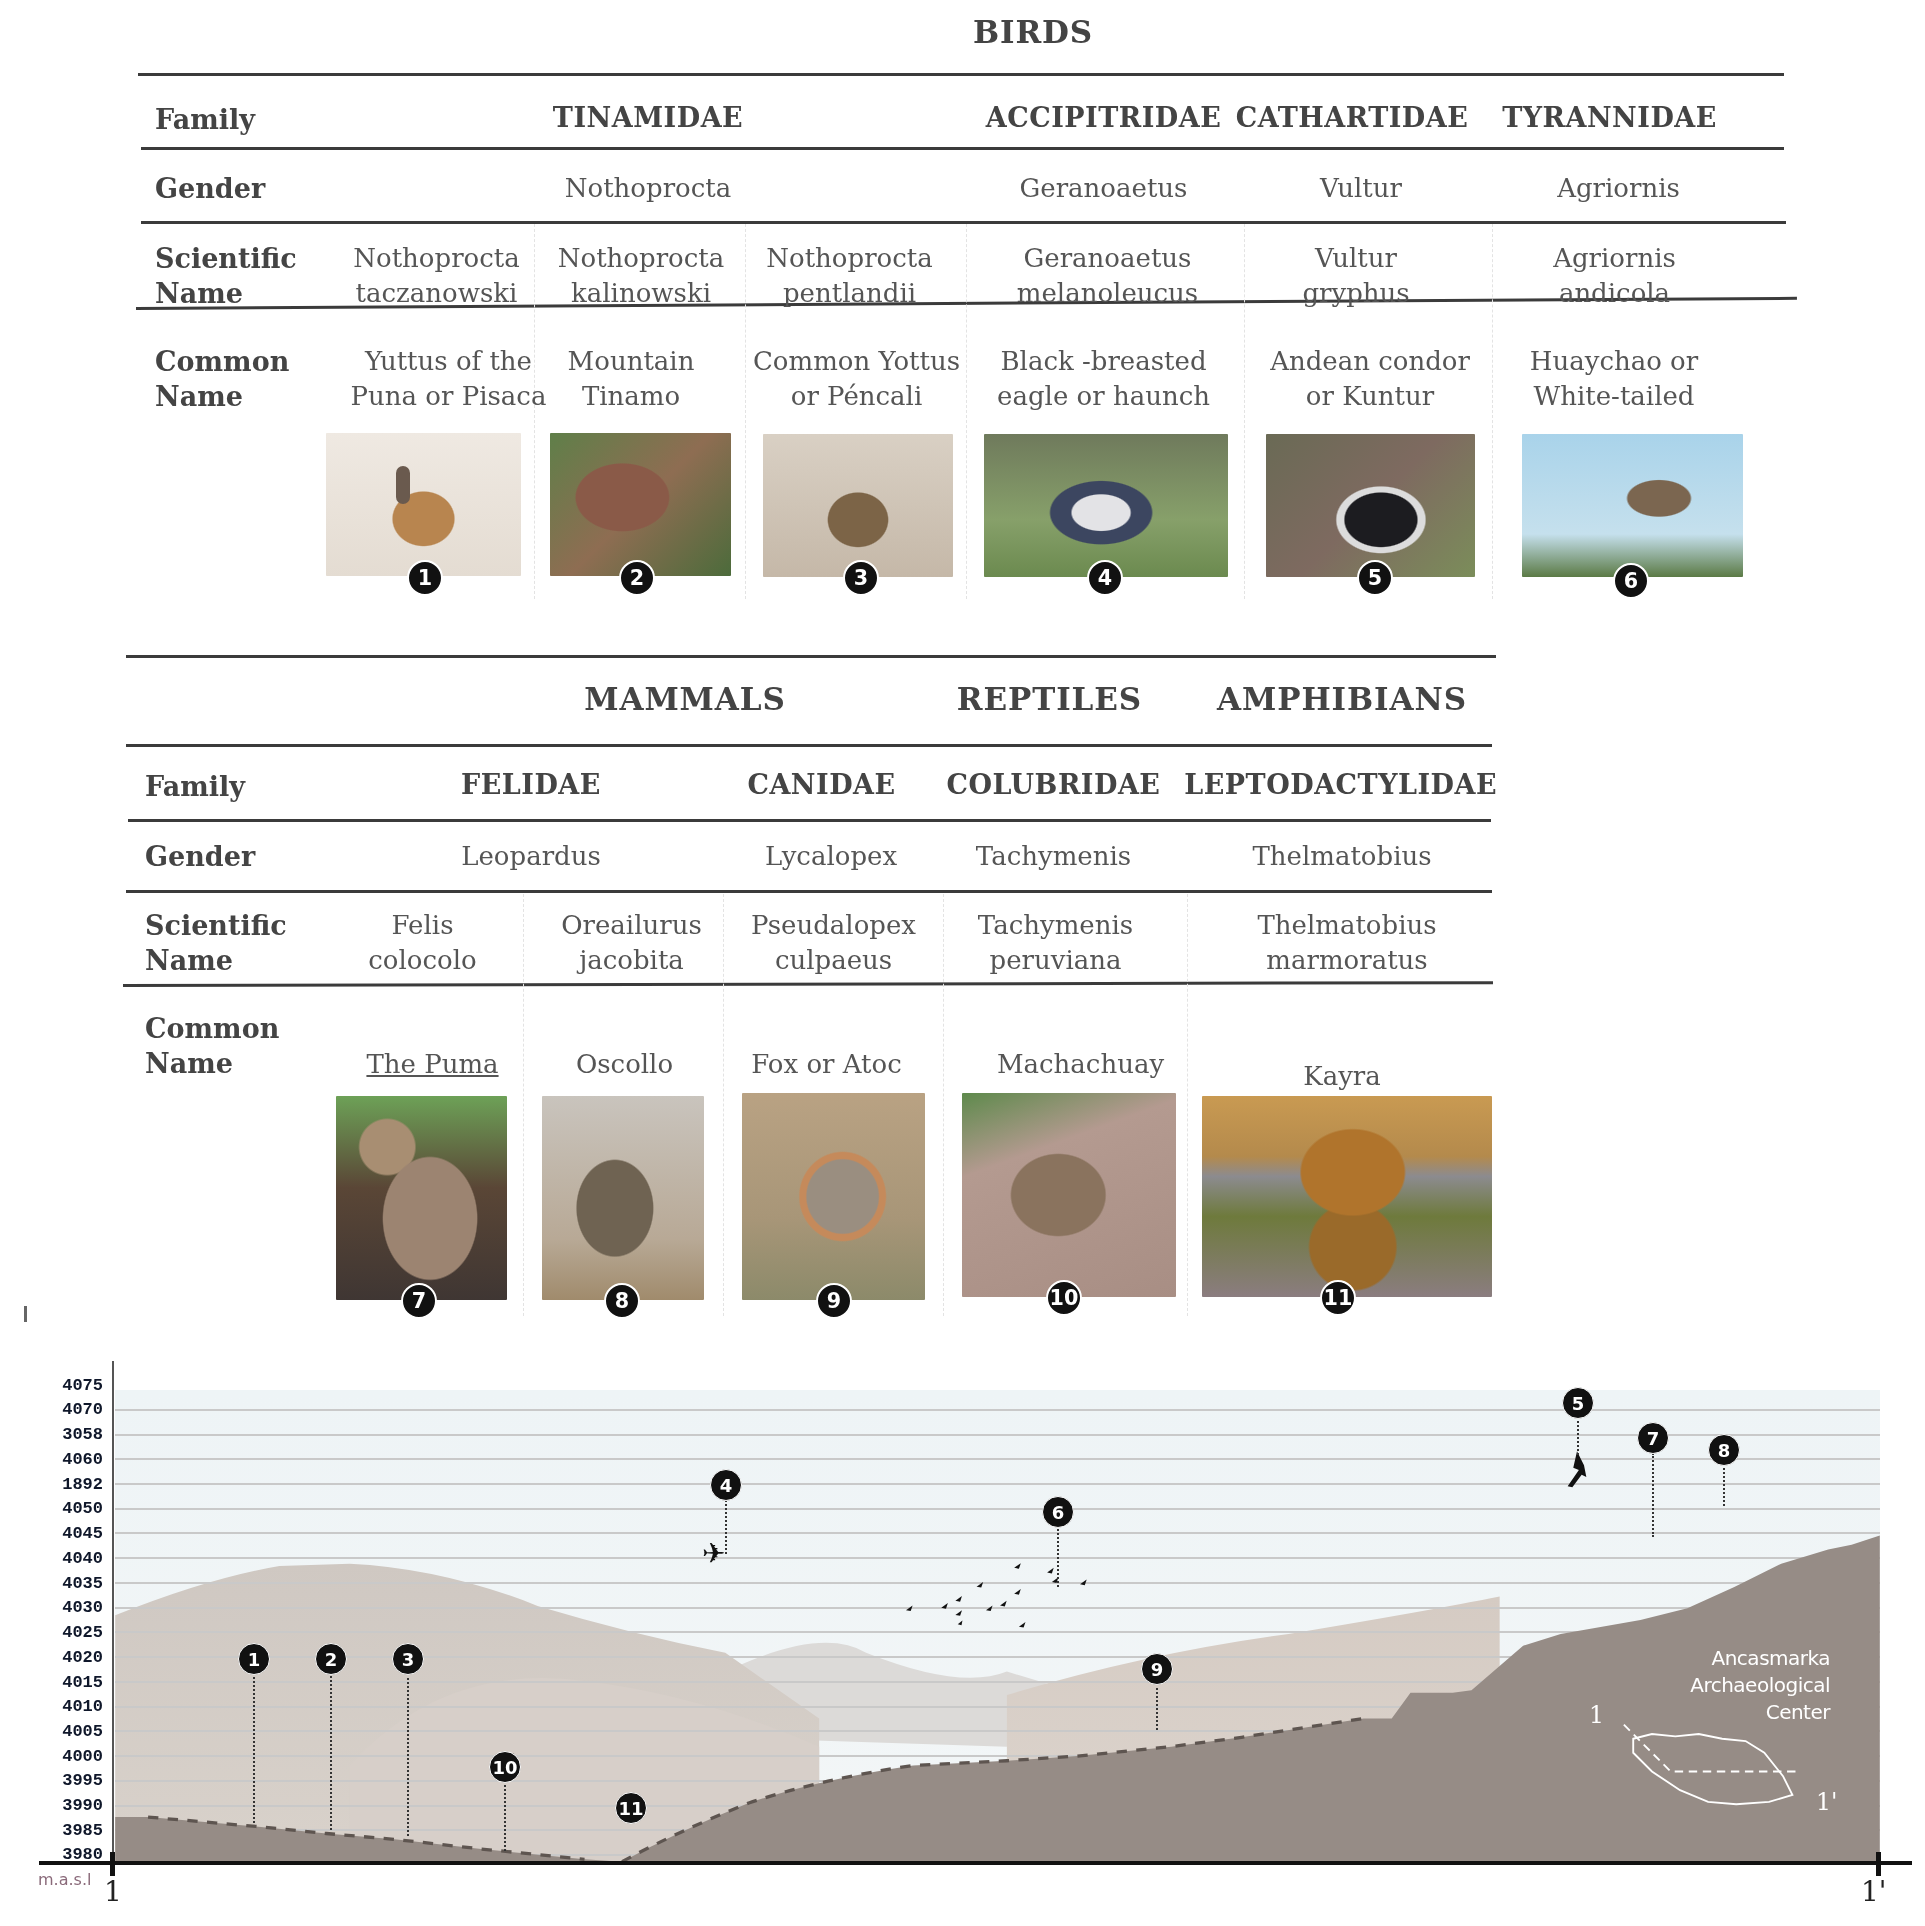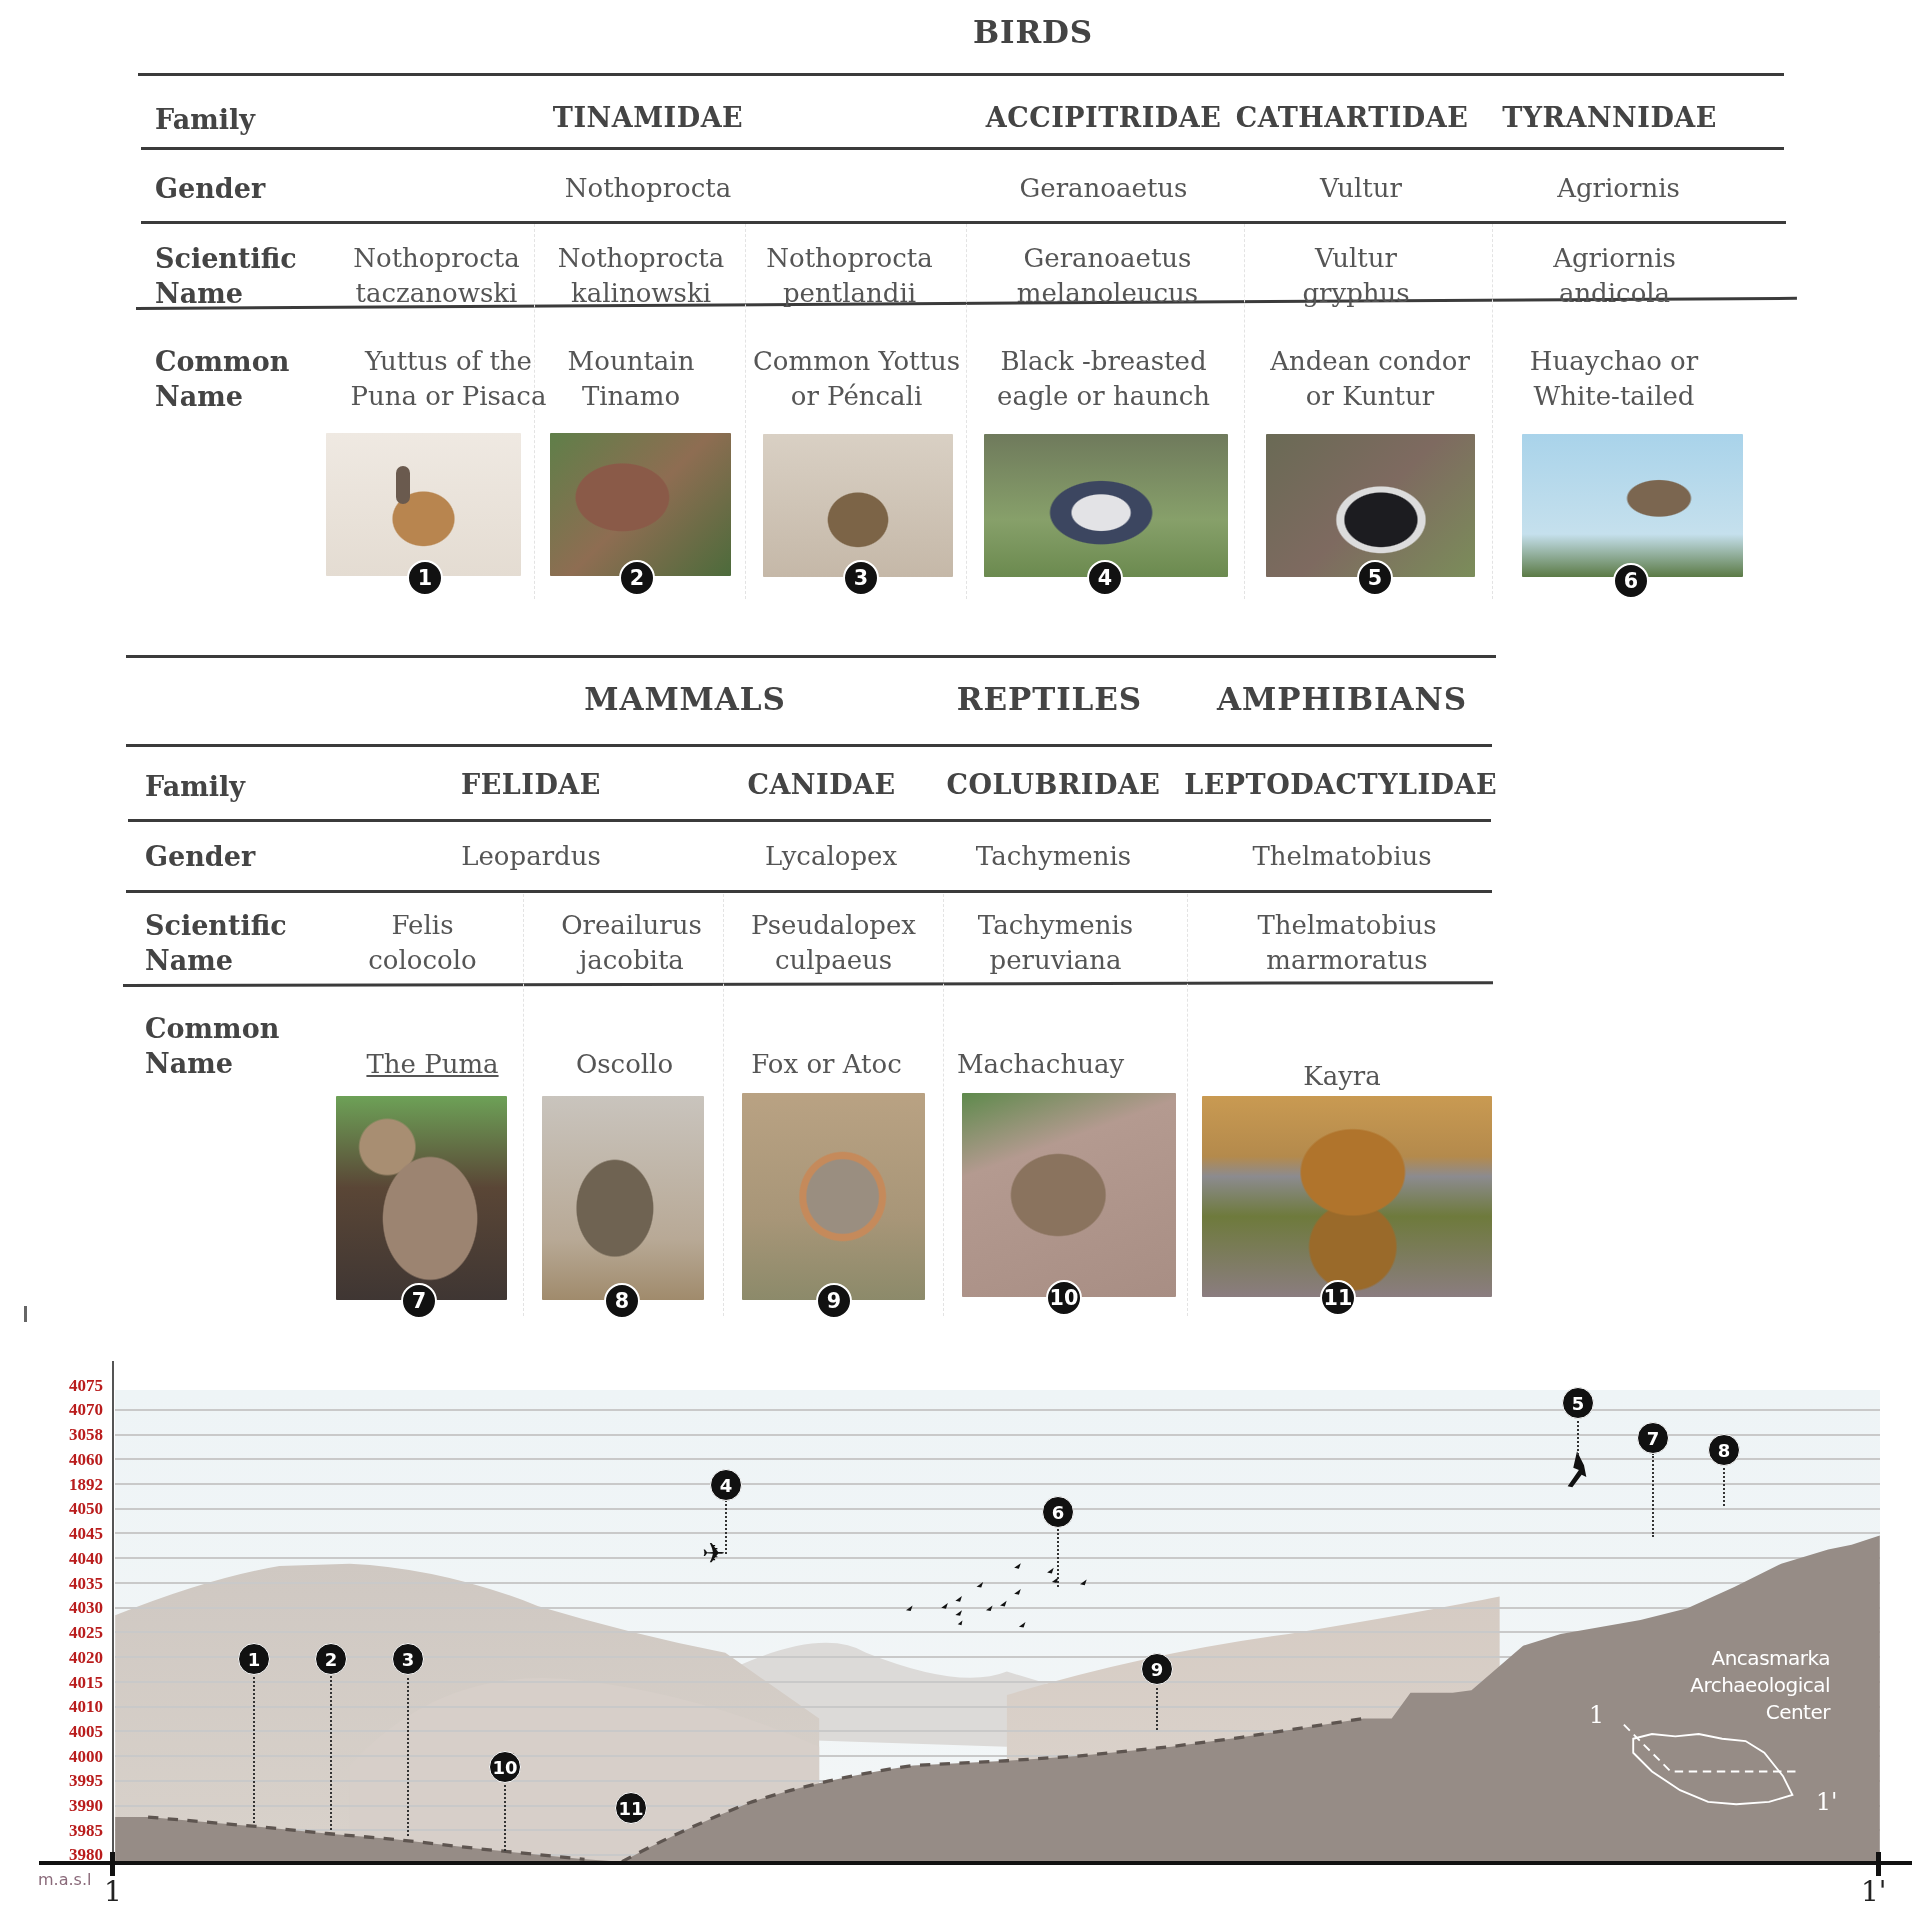--- a/index.html
+++ b/index.html
@@ -11,21 +11,21 @@
   .title { position:absolute; font-size:31px; font-weight:bold; letter-spacing:0.9px; color:#444; text-align:center; }
   .rowlabel { position:absolute; font-size:27px; font-weight:bold; color:#444; line-height:35px; }
   .fam { position:absolute; font-size:27px; font-weight:bold; color:#444; text-align:center; white-space:nowrap; letter-spacing:0.5px; }
   .cell { position:absolute; font-size:26px; color:#555; text-align:center; line-height:35px; white-space:pre-line; }
   .photo { position:absolute; border-radius:0.9px; overflow:hidden; }
   .badge { position:absolute; width:36px; height:36px; border-radius:50%; background:#111; color:#fff;
            border:2.3px solid #fff; box-sizing:border-box; font-family:"DejaVu Sans", sans-serif;
            font-weight:bold; font-size:20.7px; display:flex; align-items:center; justify-content:center;
            transform:translate(-50%, -50%); }
   .badge.small { width:32px; height:32px; font-size:18px; border-width:1.9px; }
-  .ylabel { position:absolute; width:89px; text-align:right; font-family:Liberation Serif, serif; font-weight:bold; font-size:17px; color:#b91c1c; line-height:17px; transform:translateY(-50%); }
+  .ylabel { position:absolute; width:89px; text-align:right; font-family:Liberation Mono, monospace; font-weight:bold; font-size:17px; color:#0f172a; line-height:17px; transform:translateY(-50%); }
   .gridline { position:absolute; height:1.9px; background:#c9c9c9; }
   .leader { position:absolute; width:0; border-left:2.3px dotted #333; }
   .sky { position:absolute; background:linear-gradient(#eef4f6, #f3f6f7); }
   .bird-glyph { position:absolute; font-family:"DejaVu Sans", sans-serif; color:#111; }
 </style>
 </head>
 <body>
 
 <div class="title" style="left:892px; top:14px; width:282px;">BIRDS</div>
 <div class="hline" style="left:138px; top:73px; width:1646px;"></div>
@@ -157,21 +157,21 @@
 <div>
   <div class="cell" style="left:723px; top:908px; width:221px;">Pseudalopex
 culpaeus</div>
   <div class="cell" style="left:723px; top:1047px; width:207px;">Fox or Atoc</div>
   <div class="photo" style="left:742px; top:1093px; width:183px; height:207px; background:radial-gradient(ellipse at 55% 50%, #9a8e80 0 25%, #c58a5b 26% 30%, transparent 31%), linear-gradient(#b9a283, #a89678 60%, #8c8a6a);"></div>
   <div class="badge" style="left:834px; top:1301px;">9</div>
 </div>
 <div>
   <div class="cell" style="left:943px; top:908px; width:225px;">Tachymenis
 peruviana</div>
-  <div class="cell" style="left:928px; top:1047px; width:225px;">Machachuay</div>
+  <div class="cell" style="left:968px; top:1047px; width:225px;">Machachuay</div>
   <div class="photo" style="left:962px; top:1093px; width:214px; height:204px; background:radial-gradient(ellipse at 45% 50%, #8a735e 0 28%, transparent 29%), linear-gradient(160deg, #5e8a4c, #b49a90 30%, #a88e84);"></div>
   <div class="badge" style="left:1064px; top:1298px;">10</div>
 </div>
 <div>
   <div class="cell" style="left:1206px; top:908px; width:282px;">Thelmatobius
 marmoratus</div>
   <div class="cell" style="left:1201px; top:1047px; width:282px;margin-top:12px;">Kayra</div>
   <div class="photo" style="left:1202px; top:1096px; width:290px; height:201px; background:radial-gradient(ellipse at 52% 38%, #b0742c 0 24%, transparent 25%), radial-gradient(ellipse at 52% 75%, #9a6a2a 0 20%, transparent 21%), linear-gradient(#c99a52, #b48a4c 30%, #8c8b8f 40%, #6e7a3c 60%, #8b7d80);"></div>
   <div class="badge" style="left:1338px; top:1298px;">11</div>
 </div>

